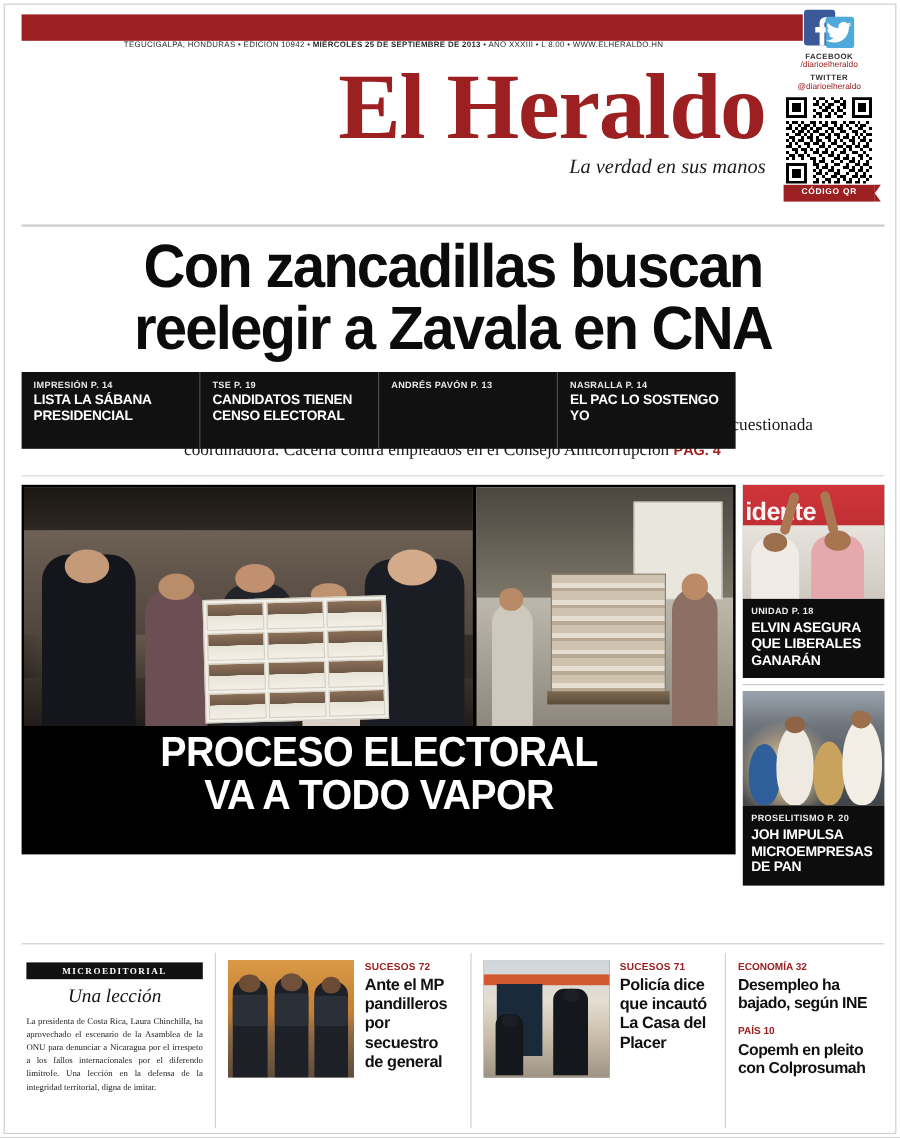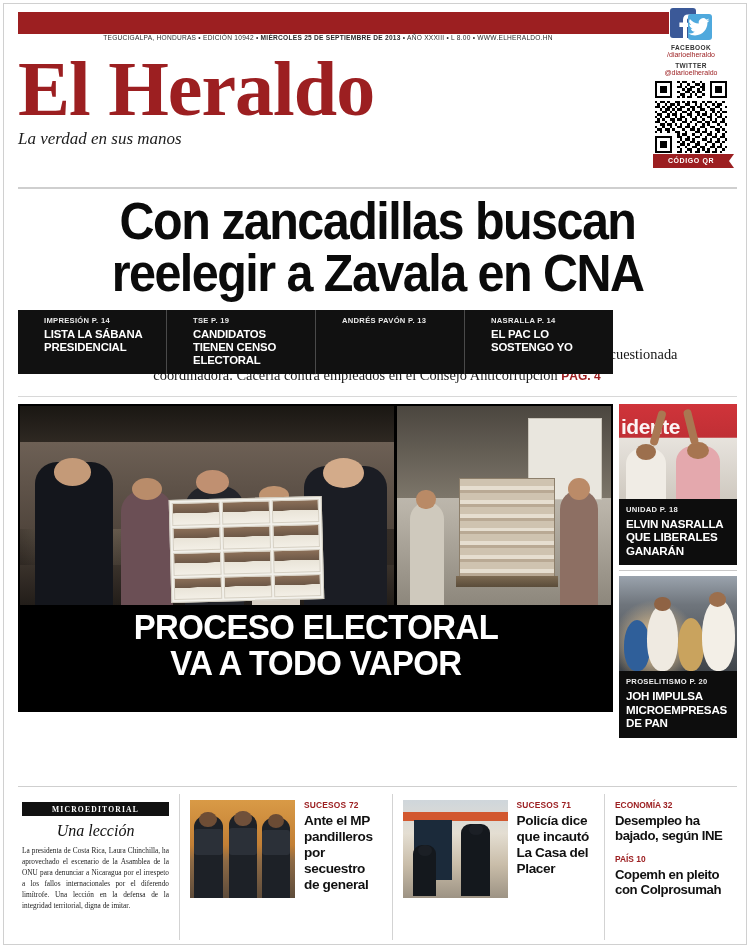--- a/index.html
+++ b/index.html
@@ -69,21 +69,21 @@
     position:absolute;left:18px;top:34px;width:620px;
     text-align:center;
     font-size:6.6px;letter-spacing:.25px;color:#2b2b2b;
     white-space:nowrap;
   }
   .dateline b{font-weight:bold;}
 
   
   .nameplate{
     position:absolute;left:18px;top:52px;width:620px;
-    text-align:left;
+    text-align:right;
   }
   .nameplate h1{
     margin:0;
     font-family:"Liberation Serif", serif;
     font-size:78px;line-height:.96;
     font-weight:bold;color:#9c1f21;
     letter-spacing:-1px;
   }
   .tagline{
     margin-top:2px;
@@ -189,21 +189,21 @@
     font-weight:bold;font-size:35px;line-height:1.03;
     letter-spacing:-.6px;transform:scaleX(.94);
   }
   .strip-row{
     position:absolute;left:18px;top:310px;
     width:595px;height:64px;
     background:#111;
     display:flex;align-items:stretch;
   }
   .sbrief{
-    flex:1;padding:6px 8px 0 26px;box-sizing:border-box;
+    flex:1;padding:6px 8px 0 10px;box-sizing:border-box;
     border-right:1px solid #4a4a4a;
   }
   .sbrief:last-child{border-right:none;}
   .sbrief .kick{
     color:#e9e9e9;font-size:7.6px;font-weight:bold;letter-spacing:.3px;
     margin-bottom:3px;
   }
   .sbrief .ttl{
     color:#fff;font-size:11.4px;font-weight:bold;line-height:1.13;
     letter-spacing:-.2px;
@@ -467,21 +467,21 @@
           <div class="r-man" style="left:6%;width:34%;height:54%;background:#f0ece5;"></div>
           <div class="head" style="left:14%;top:42%;width:17%;height:17%;background:#9c6f4d;"></div>
           <div class="r-man" style="left:48%;width:38%;height:56%;background:#e4a8ad;"></div>
           <div class="head" style="left:58%;top:40%;width:18%;height:18%;background:#a77550;"></div>
           <div style="position:absolute;left:30%;top:6%;width:7%;height:38%;background:#a97752;transform:rotate(16deg);border-radius:4px;"></div>
           <div style="position:absolute;left:58%;top:5%;width:7%;height:38%;background:#a97752;transform:rotate(-14deg);border-radius:4px;"></div>
         </div>
       </div>
       <div class="s-txt">
         <div class="kick">UNIDAD  P. 18</div>
-        <div class="ttl">ELVIN NASRALLA QUE LIBERALES GANARÁN</div>
+        <div class="ttl">ELVIN ASEGURA QUE LIBERALES GANARÁN</div>
       </div>
     </div>
 
     <div class="side-rule"></div>
 
     <div class="s-item">
       <div class="s-img">
         <div class="crowd">
           <div class="c-blob" style="left:4%;top:46%;width:22%;height:54%;background:#2f5f9a;"></div>
           <div class="c-blob" style="left:24%;top:30%;width:26%;height:70%;background:#efeae1;"></div>

